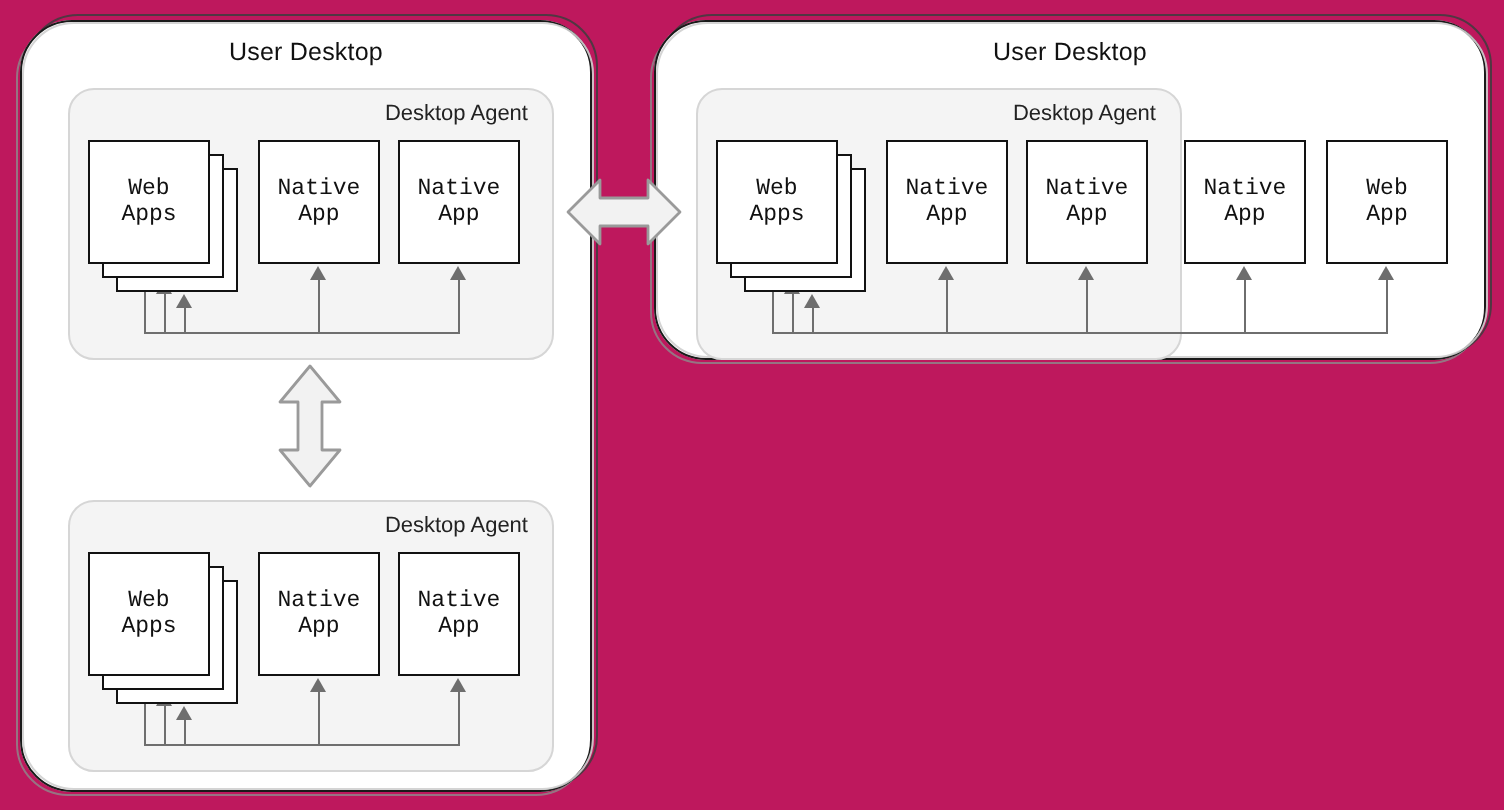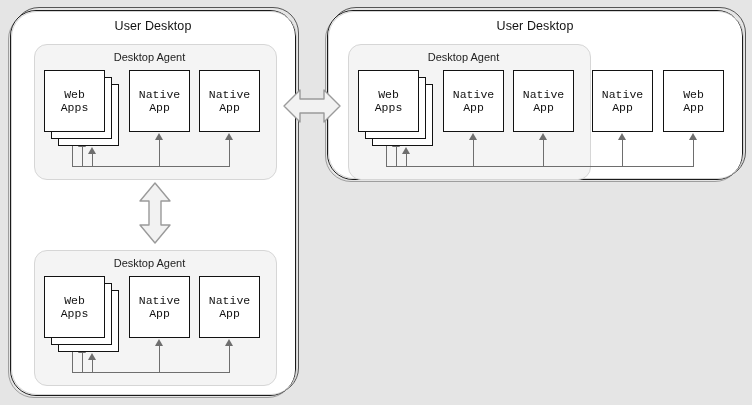--- a/index.html
+++ b/index.html
@@ -1,31 +1,31 @@
 <!DOCTYPE html>
 <html><head>
 <meta charset="utf-8">
 <style>
   html,body{margin:0;padding:0;background:#ffffff;}
   body{width:752px;height:405px;font-family:"Liberation Sans",sans-serif;}
-  #stage{position:relative;width:752px;height:405px;overflow:hidden;background:#e5e5e5;}
+  #stage{position:relative;width:752px;height:405px;overflow:hidden;background:#be185d;}
 
   
   .desktop{position:absolute;background:#ffffff;border-radius:26px;}
   .desktop .edge{position:absolute;inset:0;border:1.4px solid #1a1a1a;border-radius:26px;background:#fff;}
   .desktop .edge.e2{inset:-3px -3px 2px 3px;border-color:#3d3d3d;border-width:1.1px;background:transparent;opacity:.85;}
   .desktop .edge.e3{inset:3px 2px -2px -2px;border-color:#8c8c8c;border-width:1px;background:transparent;opacity:.8;}
   .desktop .edge.e4{inset:1px -1px 1px 1px;border-color:#cfcfcf;border-width:1px;background:transparent;opacity:.9;}
 
   .desktop-title{position:absolute;top:9px;left:0;right:0;text-align:center;
     font-size:12.5px;color:#111;letter-spacing:.1px;}
 
   
   .agent{position:absolute;background:#f4f4f4;border:1px solid #d6d6d6;border-radius:13px;}
-  .agent-title{position:absolute;top:6px;left:0;right:12px;text-align:center;font-size:11px;color:#222;}
+  .agent-title{position:absolute;top:6px;left:0;right:12px;text-align:right;font-size:11px;color:#222;}
 
   
   .app{position:absolute;background:#ffffff;border:1.3px solid #121212;
     display:flex;align-items:center;justify-content:center;text-align:center;
     font-size:11.5px;line-height:13.5px;color:#111;box-sizing:border-box;}
   .app.ghost{z-index:1;}
   .app.front{z-index:3;}
   .app .lbl{white-space:pre-line;font-family:Liberation Mono, monospace;}
 
   

